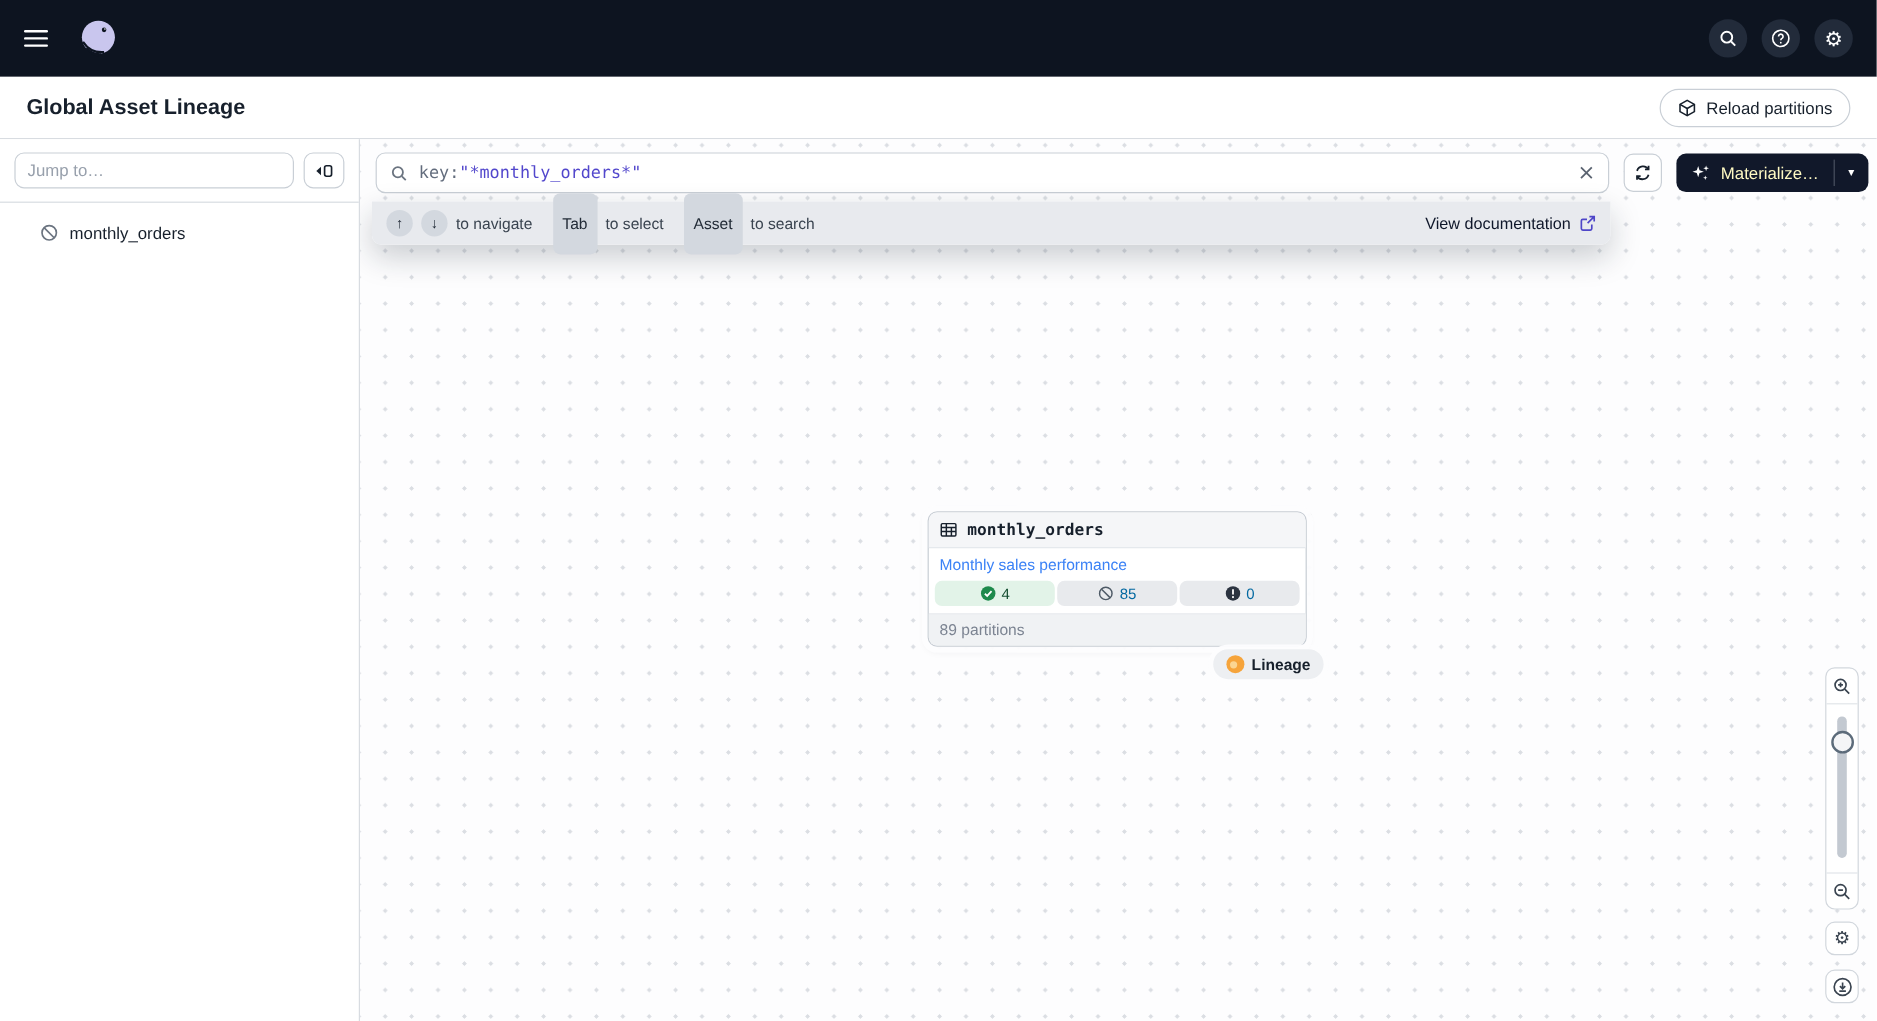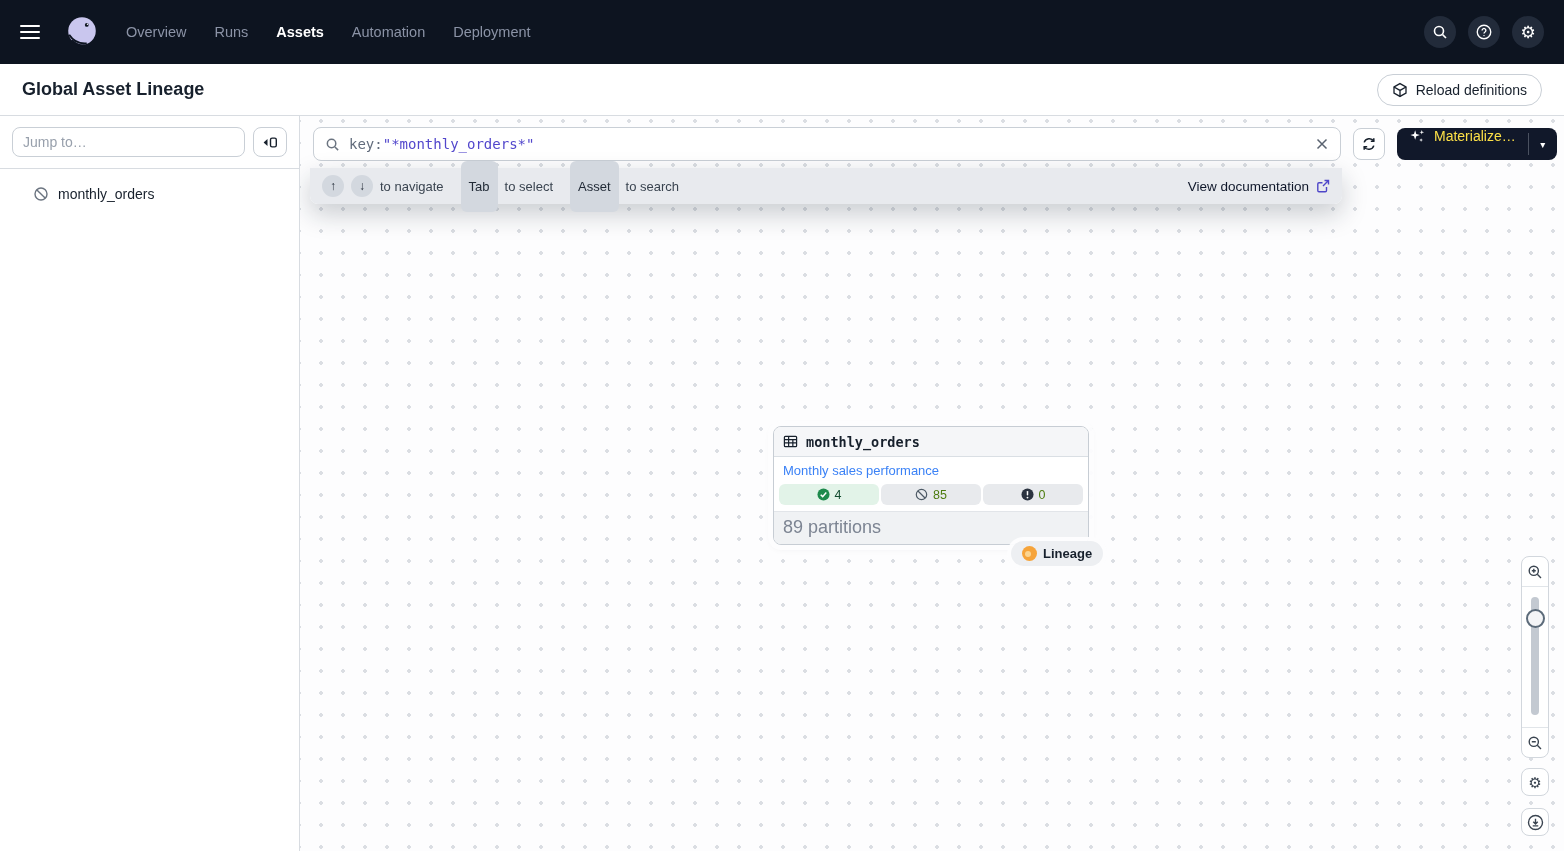--- a/index.html
+++ b/index.html
@@ -41,21 +41,21 @@
     background-size: 22px 22px; background-position: 10px 16px; overflow: hidden; }
 
   
   .search-bar { position: absolute; left: 13px; top: 11px; width: 1028px; height: 34px; background: #fff; border: 1px solid #C9CFD6; border-radius: 8px; display: flex; align-items: center; gap: 9px; padding: 0 11px; cursor: text; }
   .search-bar .q { font-family: "DejaVu Sans Mono", monospace; font-size: 14px; }
   .q-prefix { color: #626C7C; }
   .q-value { color: #5247CC; }
   .clear-btn { margin-left: auto; background: none; border: none; display: flex; align-items: center; }
   .refresh-btn { position: absolute; left: 1053px; top: 12px; width: 32px; height: 32px; background: #fff; border: 1px solid #C9CFD6; border-radius: 8px; display: flex; align-items: center; justify-content: center; }
   .materialize { position: absolute; left: 1097px; top: 12px; height: 32px; display: flex; align-items: stretch; background: #11182A; border-radius: 8px; overflow: hidden; }
-  .mat-main { display: flex; align-items: flex-start; gap: 8px; padding: 0 12px; background: none; border: none; color: #fde047; font-size: 14px; font-weight: 500; }
+  .mat-main { display: flex; align-items: center; gap: 8px; padding: 0 12px; background: none; border: none; color: #fef9c3; font-size: 14px; font-weight: 500; }
   .mat-divider { width: 1px; background: #4A5160; margin: 5px 0; }
   .mat-caret { width: 28px; background: none; border: none; color: #fff; font-size: 10px; display: flex; align-items: center; justify-content: center; }
 
   
   .search-dropdown { position: absolute; left: 10px; top: 52px; width: 1032px; background: #fff; border-radius: 0 0 8px 8px; box-shadow: 0 10px 26px rgba(20,30,45,0.22); z-index: 5; }
   .suggestion-row { height: 42px; display: flex; align-items: center; gap: 11px; padding: 0 14px; font-size: 14px; color: #17202C; cursor: pointer; }
   .suggestion-hint { margin-left: auto; font-family: "DejaVu Sans Mono", monospace; font-size: 13px; color: #2F3845; }
   .dropdown-footer { height: 36px; background: #E8EAEE; border-radius: 0 0 8px 8px; display: flex; align-items: center; gap: 7px; padding: 0 12px; font-size: 13px; color: #3A4450; }
   .key-pill { background: #D3D8DF; border-radius: 6px; padding: 18px 8px; font-size: 13px; color: #222B37; }
   .key-pill.circle { width: 22px; height: 22px; padding: 0; border-radius: 50%; display: inline-flex; align-items: center; justify-content: center; font-size: 12px; }
@@ -63,22 +63,22 @@
   .doc-link { margin-left: auto; display: flex; align-items: center; gap: 7px; color: #0f172a; font-size: 13.5px; text-decoration: none; cursor: pointer; }
 
   
   .asset-node { position: absolute; left: 473px; top: 310px; width: 316px; background: #fff; border: 1px solid #C7CDD4; border-radius: 8px; box-shadow: 0 0 0 5px rgba(253,253,254,0.95), 0 2px 8px rgba(20,30,45,0.10); cursor: pointer; }
   .node-header { height: 30px; background: #F5F6F8; border-bottom: 1px solid #DADFE4; border-radius: 7px 7px 0 0; display: flex; align-items: center; gap: 8px; padding: 0 9px; }
   .node-title { font-family: "DejaVu Sans Mono", monospace; font-size: 13.5px; font-weight: 700; color: #17202C; }
   .node-desc { padding: 6px 9px 5px; font-size: 13px; color: #3b82f6; }
   .node-pills { display: flex; gap: 2px; padding: 1px 5px 6px; }
   .pill { flex: 1; height: 21px; border-radius: 6px; display: flex; align-items: center; justify-content: center; gap: 5px; font-size: 12.5px; }
   .pill.green { background: #E2F3E8; color: #134D30; }
-  .pill.gray { background: #E8EAED; color: #4d7c0f; }
-  .node-footer { background: #F0F2F4; border-top: 1px solid #E2E5E9; border-radius: 0 0 7px 7px; padding: 5px 9px 6px; font-size: 18px; color: #7C8492; }
+  .pill.gray { background: #E8EAED; color: #0369a1; }
+  .node-footer { background: #F0F2F4; border-top: 1px solid #E2E5E9; border-radius: 0 0 7px 7px; padding: 5px 9px 6px; font-size: 13px; color: #7C8492; }
 
   .kind-tag { position: absolute; left: 711px; top: 425px; height: 25px; background: #EDEFF2; border-radius: 12.5px; display: flex; align-items: center; gap: 6px; padding: 0 11px; font-size: 13px; font-weight: 700; color: #17202C; box-shadow: 0 0 0 4px rgba(253,253,254,0.95); cursor: pointer; }
   .duck-icon { width: 15px; height: 15px; border-radius: 50%; background: #F6A43B; position: relative; flex-shrink: 0; }
   .duck-icon::after { content: ""; position: absolute; left: 2.5px; top: 4.5px; width: 6px; height: 6px; border-radius: 50%; background: #FBD592; }
 
   
   .zoom-panel { position: absolute; left: 1221px; top: 440px; width: 28px; background: #fff; border: 1px solid #D2D7DD; border-radius: 8px; display: flex; flex-direction: column; align-items: center; }
   .zoom-btn { width: 100%; height: 30px; background: none; border: none; display: flex; align-items: center; justify-content: center; }
   .zoom-btn.top { border-bottom: 1px solid #E1E5E9; }
   .zoom-btn.bottom { border-top: 1px solid #E1E5E9; }
@@ -102,27 +102,20 @@
   <div class="logo">
     <svg width="38" height="38" viewBox="0 0 40 40">
       <circle cx="20" cy="19" r="14.5" fill="#C9C6EE"></circle>
       <circle cx="25" cy="12.5" r="2" fill="#0D1420"></circle>
       <circle cx="25.7" cy="11.8" r="0.7" fill="#fff"></circle>
       <path d="M6.5 23 Q13 33 25 32" stroke="#0D1420" stroke-width="2" fill="none"></path>
       <path d="M9.5 28.5 Q15 34.5 22.5 34" stroke="#0D1420" stroke-width="2" fill="none"></path>
       <path d="M14 32.8 Q17 35 20 34.8" stroke="#0D1420" stroke-width="1.8" fill="none"></path>
     </svg>
   </div>
-  <div class="nav-links">
-    <a class="nav-link">Overview</a>
-    <a class="nav-link">Runs</a>
-    <a class="nav-link active">Assets</a>
-    <a class="nav-link">Automation</a>
-    <a class="nav-link">Deployment</a>
-  </div>
   <div class="nav-actions">
     <button class="nav-icon-btn">
       <svg width="16" height="16" viewBox="0 0 16 16" fill="none" stroke="#fff" stroke-width="1.6">
           <circle cx="7" cy="7" r="4.5"></circle>
           <path d="M10.6 10.6 L14 14"></path>
         </svg>
     </button>
     <button class="nav-icon-btn">
       <svg width="18" height="18" viewBox="0 0 20 20" fill="none" stroke="#fff" stroke-width="1.5">
           <circle cx="10" cy="10" r="7.5"></circle>
@@ -136,21 +129,21 @@
   </div>
 </nav>
 
 <header class="page-header">
   <h1 class="page-title">Global Asset Lineage</h1>
   <button class="reload-btn">
     <svg width="16" height="16" viewBox="0 0 16 16" fill="none" stroke="#17202C" stroke-width="1.3">
       <path d="M8 1.6 L14 5 v6 L8 14.4 L2 11 V5 Z"></path>
         <path d="M2 5 L8 8.4 L14 5 M8 8.4 V14.4"></path>
     </svg>
-    <span>Reload definitions</span>
+    <span>Reload partitions</span>
   </button>
 </header>
 
 <div class="content">
 
   <aside class="sidebar">
     <div class="sidebar-top">
       <input class="jump-input" placeholder="Jump to…" style="">
       <button class="collapse-btn">
         <svg width="18" height="15" viewBox="0 0 18 14">

